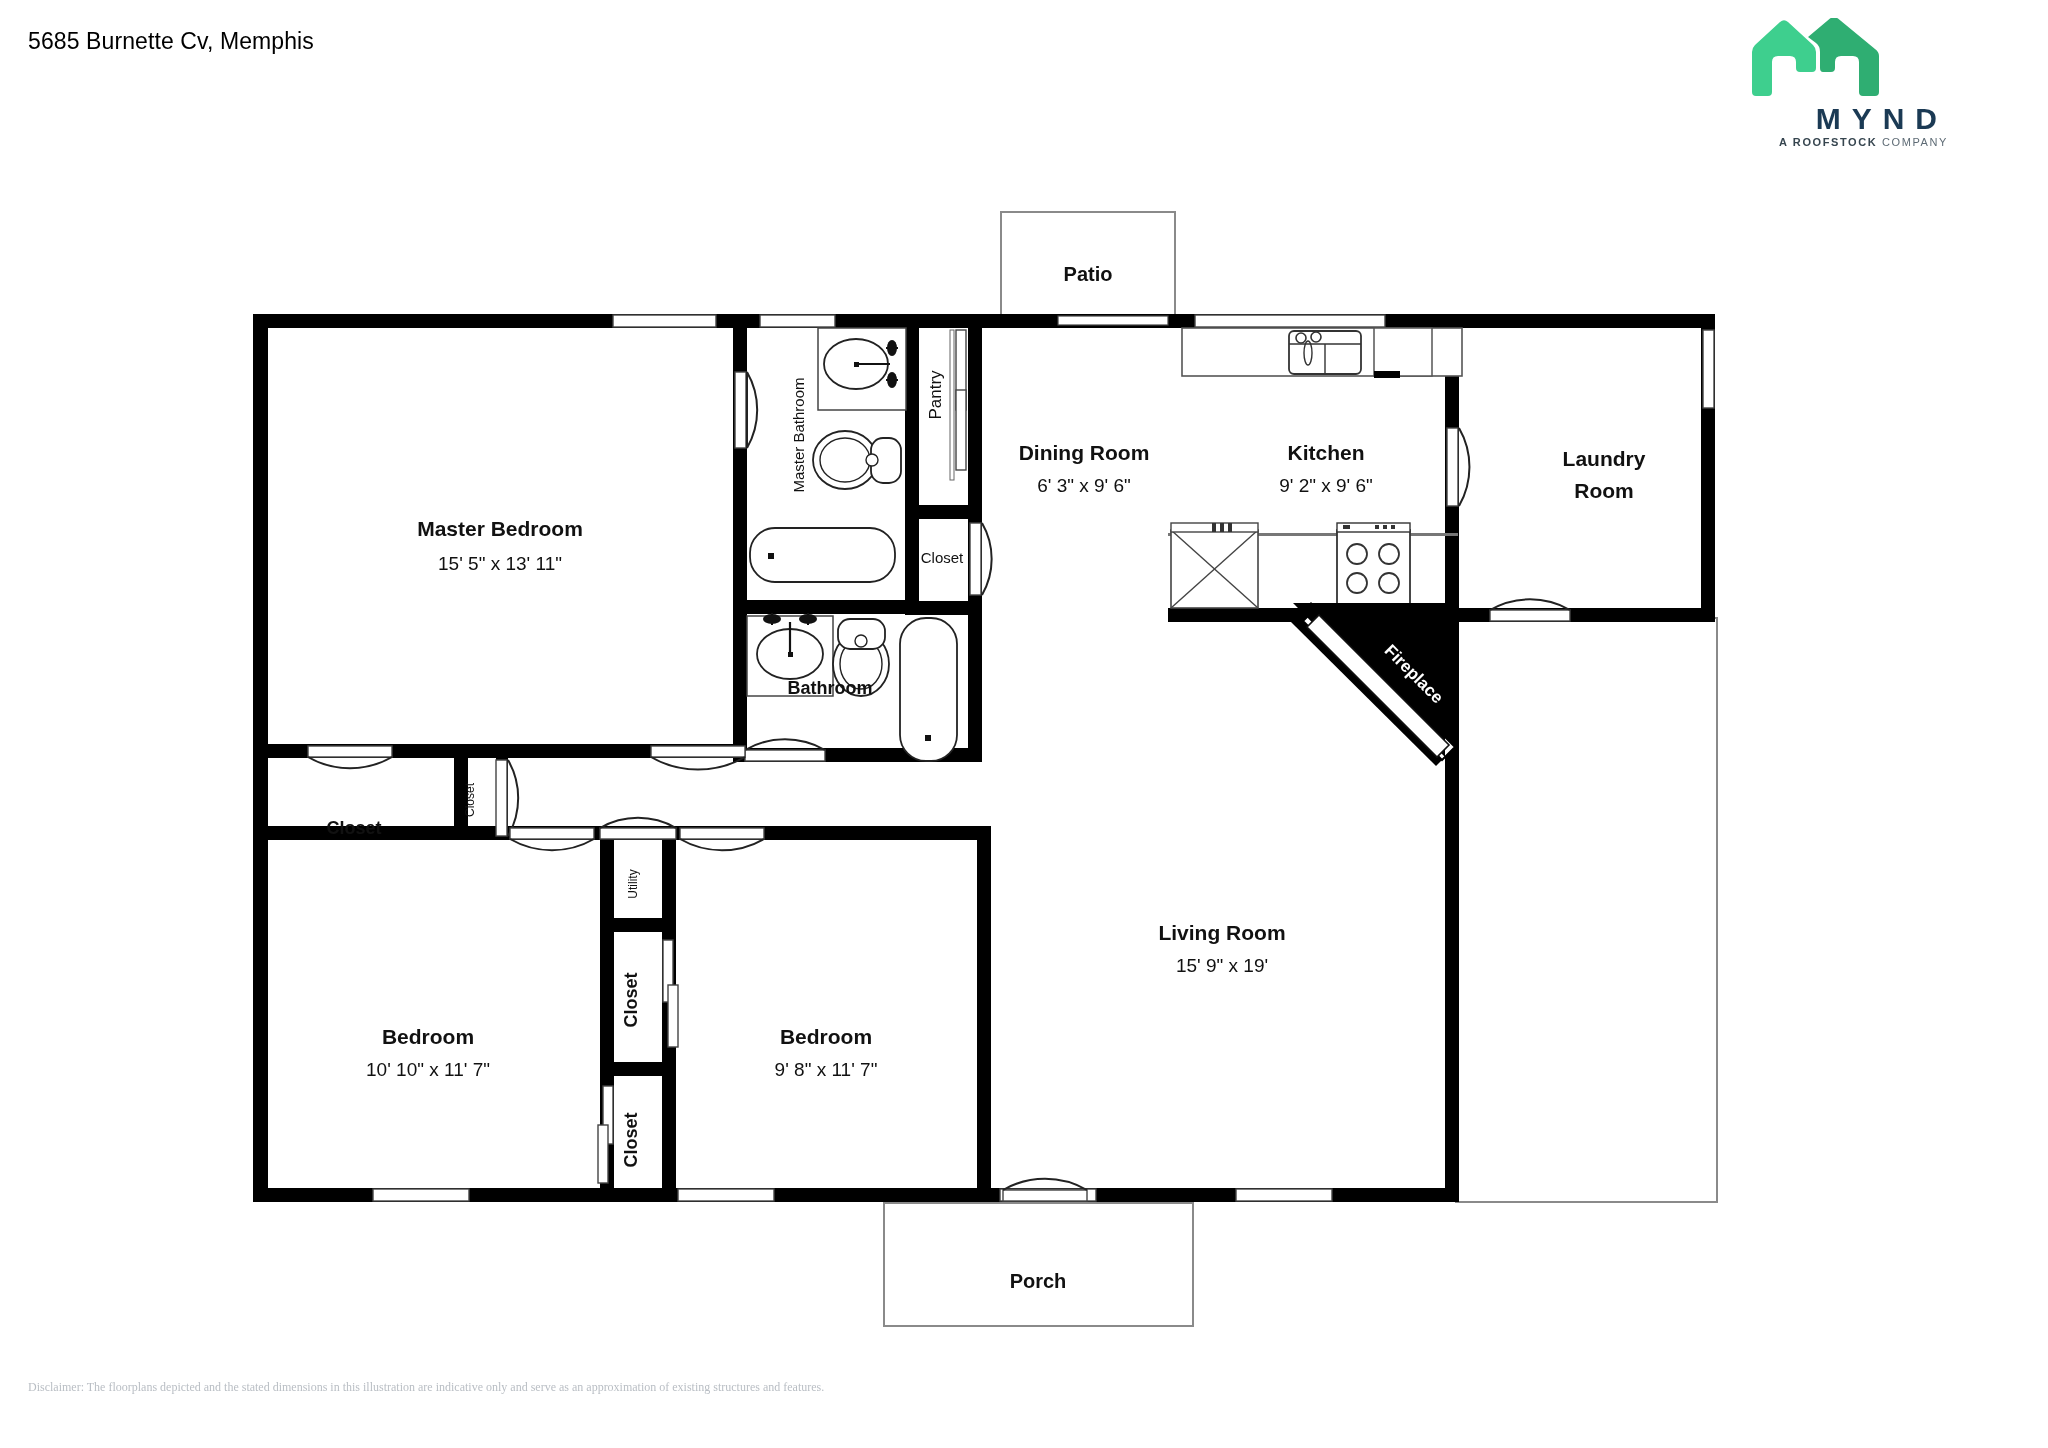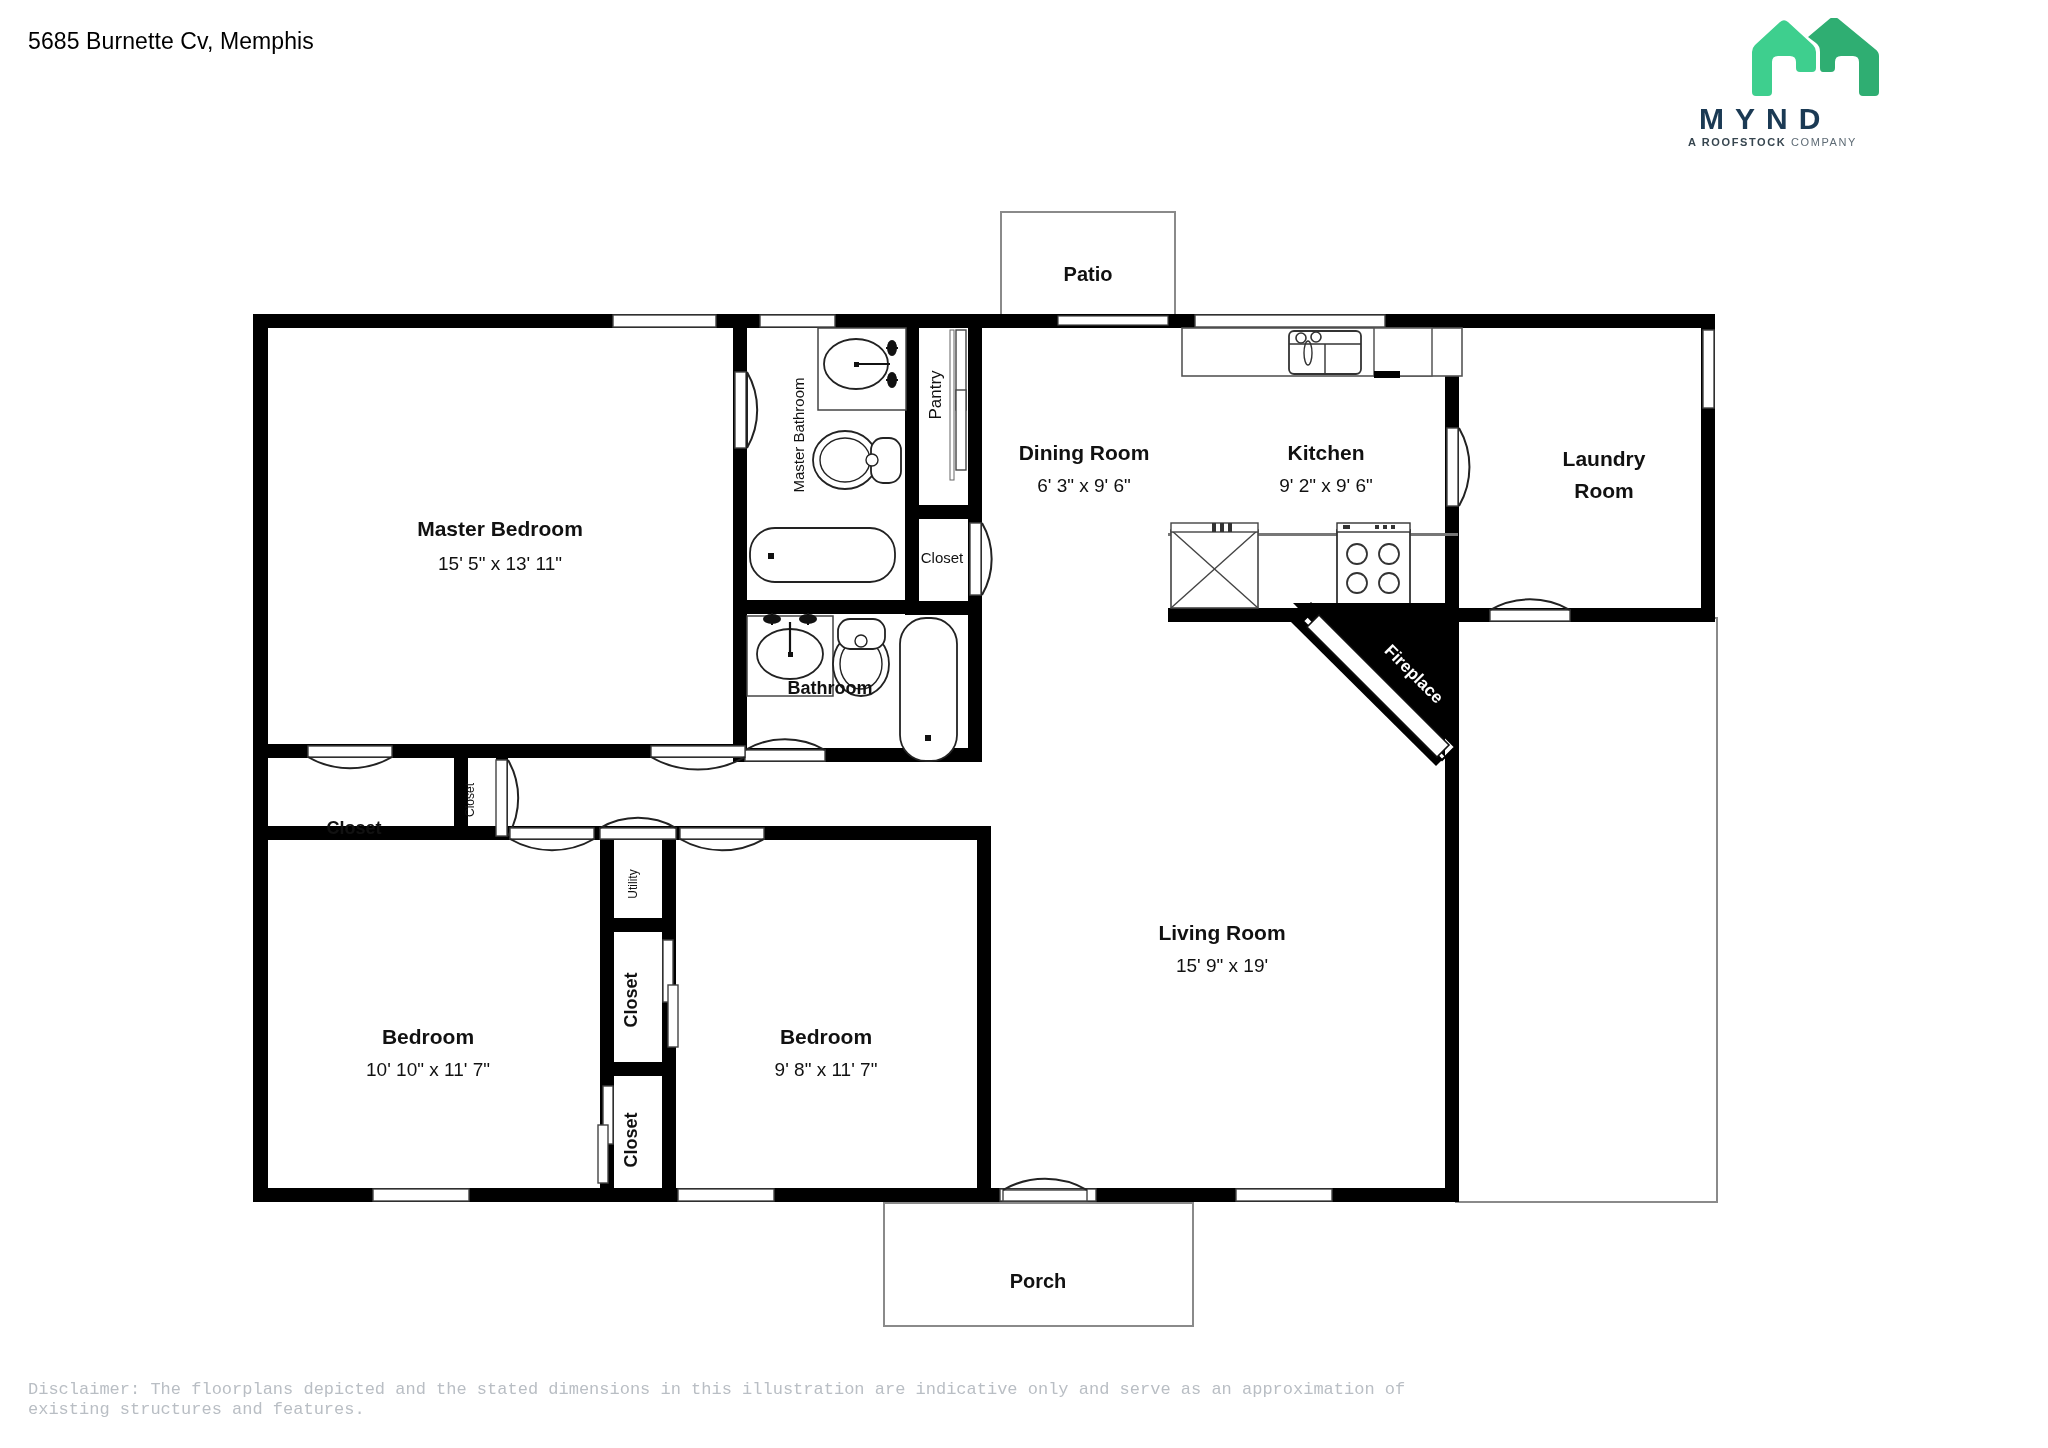--- a/index.html
+++ b/index.html
@@ -21,21 +21,21 @@
     font-size: 23px;
     color: #000000;
     letter-spacing: 0.1px;
     font-family: Liberation Sans, sans-serif;
   }
   #brand-logo {
     position: absolute;
     right: 100px;
     top: 18px;
     width: 260px;
-    text-align: left;
+    text-align: right;
   }
   #brand-mark { display:block; margin: 0 auto; }
   .brand-word {
     font-size: 30px;
     font-weight: bold;
     letter-spacing: 11px;
     color: #1b3a54;
     margin-top: 6px;
     margin-left: 11px;
     font-family: "Liberation Sans", sans-serif;
@@ -52,25 +52,25 @@
     left: 0;
     top: 0;
   }
   #disclaimer {
     position: absolute;
     left: 28px;
     top: 1380px;
     width: 1400px;
   }
   #disclaimer div {
-    font-size: 17px;
+    font-size: 12px;
     color: #b9bec4;
     line-height: 1.2;
     margin-bottom: 12px;
-    font-family: Liberation Mono, monospace;
+    font-family: Liberation Serif, serif;
   }
   .rm-name { font-size: 21px; font-weight: bold; fill: #111111; }
   .rm-dim  { font-size: 19px; fill: #111111; }
   .rm-name-sm { font-size: 18px; font-weight: bold; fill: #111111; }
   .lbl-sm  { font-size: 15px; fill: #111111; }
   .lbl-xs  { font-size: 12px; fill: #111111; }
   .lbl-vert-md { font-size: 17px; fill: #111111; }
   .lbl-fire { font-size: 17px; font-weight: bold; fill: #ffffff; }
   .outdoor { font-size: 20px; font-weight: bold; fill: #111111; }
 </style>

